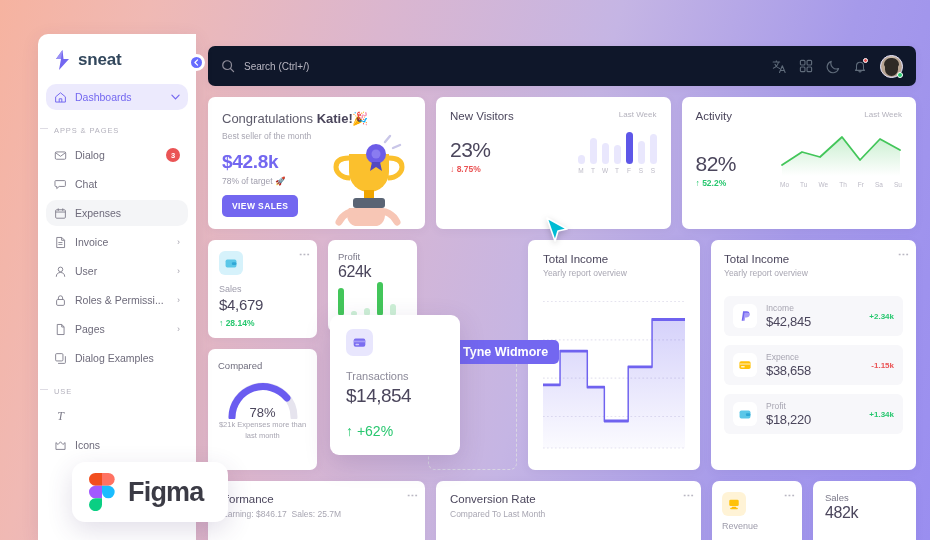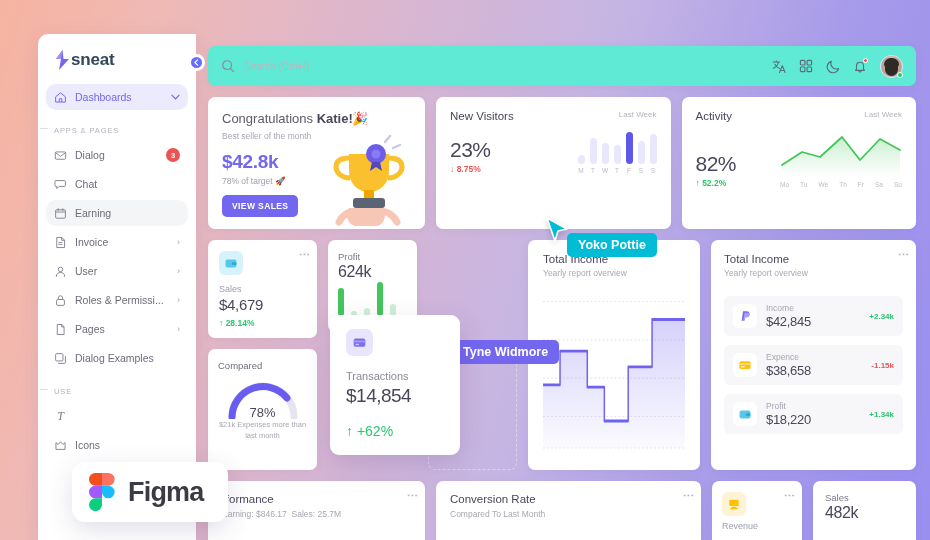--- a/index.html
+++ b/index.html
@@ -20,21 +20,21 @@
   
   .sidebar {
     width: 158px; flex: 0 0 158px;
     background: #fff;
     border-radius: 10px 0 0 0;
     padding: 0 0 0 0;
     position: relative;
     z-index: 5;
     box-shadow: 0 4px 18px rgba(80,60,120,.10);
   }
-  .brand { display: flex; align-items: center; padding: 16px 0 14px 16px; }
+  .brand { display: flex; align-items: center; gap: 7px; padding: 16px 0 14px 16px; }
   .brand-logo { width: 17px; height: 20px; position: relative; flex: 0 0 17px; }
   .brand-name { font-size: 17px; font-weight: 700; color: #32475c; letter-spacing: -.2px; }
   .collapse-btn {
     position: absolute; right: -9px; top: 20px;
     width: 17px; height: 17px; border-radius: 50%;
     background: #666cff; border: 3px solid #fff;
     box-shadow: 0 0 0 0 rgba(0,0,0,0);
     display: flex; align-items: center; justify-content: center;
     color: #fff; font-size: 8px; line-height: 1;
     z-index: 10;
@@ -72,21 +72,21 @@
     display: flex; align-items: center; justify-content: center;
   }
 
   
   .main {
     flex: 1; min-width: 0;
     padding: 12px 14px 0 12px;
     position: relative;
   }
   .topbar {
-    background: #5eead4; border-radius: 7px; height: 40px;
+    background: #0f172a; border-radius: 7px; height: 40px;
     display: flex; align-items: center; padding: 0 13px;
     box-shadow: 0 2px 8px rgba(80,60,120,.07);
     margin-bottom: 11px;
   }
   .search-wrap { display: flex; align-items: center; gap: 9px; flex: 1; }
   .search-input {
     border: none; outline: none; background: transparent;
     font-size: 10px; color: #6e6b7b; font-family: inherit; width: 200px;
   }
   .search-input::placeholder { color: #b9b7c2; }
@@ -301,21 +301,21 @@
             <path d="M2.2 3.2 H13 a1 1 0 0 1 1 1 V9.4 a1 1 0 0 1 -1 1 H6.4 L3.4 13 V10.4 H2.2 a1 1 0 0 1 -1 -1 V4.2 a1 1 0 0 1 1 -1 Z" fill="none" stroke="#7d7b89" stroke-width="1.1" stroke-linejoin="round"></path>
           </svg>
         <span>Chat</span>
       </div>
       <div class="nav-item soft-active">
         <svg class="nav-icon" viewBox="0 0 16 16">
             <rect x="2" y="3.4" width="12" height="10.4" rx="1.3" fill="none" stroke="#7d7b89" stroke-width="1.1"></rect>
             <path d="M2 6.2 H14" stroke="#7d7b89" stroke-width="1.1"></path>
             <path d="M5.2 2.2 V4.4 M10.8 2.2 V4.4" stroke="#7d7b89" stroke-width="1.1" stroke-linecap="round"></path>
           </svg>
-        <span>Earning</span>
+        <span>Expenses</span>
       </div>
       <div class="nav-item">
         <svg class="nav-icon" viewBox="0 0 16 16">
             <path d="M3.4 1.8 H9.6 L13 5.2 V14.2 H3.4 Z" fill="none" stroke="#7d7b89" stroke-width="1.1" stroke-linejoin="round"></path>
             <path d="M9.4 1.9 V5.3 H12.9" fill="none" stroke="#7d7b89" stroke-width="1.1"></path>
             <path d="M5.4 8 H10.4 M5.4 10.4 H10.4" stroke="#7d7b89" stroke-width="1"></path>
           </svg>
         <span>Invoice</span>
         <span class="chev">›</span>
       </div>
@@ -673,21 +673,20 @@
       <div class="tf-lbl">Transactions</div>
       <div class="tf-val">$14,854</div>
       <div class="tf-delta">↑&nbsp;<span>+62%</span></div>
     </div>
 
     <div class="float" style="left:348px; top:182px;">
       <svg class="cursor-arrow" viewBox="0 0 26 28">
         <path d="M3 2 L23 13 L14 15 L11 25 Z" fill="#00bcd4" stroke="#fff" stroke-width="1.6" stroke-linejoin="round"></path>
       </svg>
     </div>
-    <div class="float cursor-tag tag-cyan" style="left:371px; top:199px;">Yoko Pottie</div>
 
     <div class="float" style="left:232px; top:294px;">
       <svg class="cursor-arrow" viewBox="0 0 26 28">
         <path d="M3 2 L23 13 L14 15 L11 25 Z" fill="#6f62ef" stroke="#fff" stroke-width="1.6" stroke-linejoin="round"></path>
       </svg>
     </div>
     <div class="float cursor-tag tag-purple" style="left:256px; top:306px;">Tyne Widmore</div>
 
   </section>
 </div>

